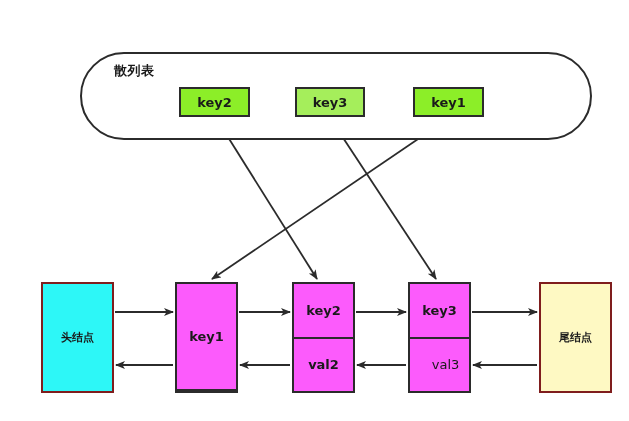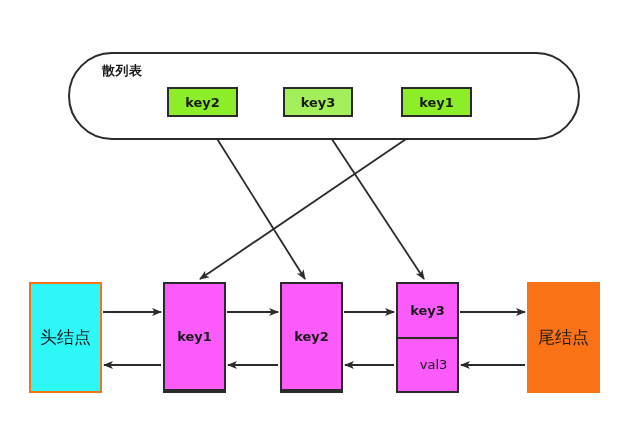--- a/index.html
+++ b/index.html
@@ -9,21 +9,21 @@
   }
   body {
     width: 629px;
     height: 421px;
     position: relative;
     font-family: "DejaVu Sans", "Liberation Sans", sans-serif;
     overflow: hidden;
   }
   #canvas {
     position: absolute;
-    left: 0;
+    left: 12px;
     top: 0;
     width: 509px;
     height: 421px;
   }
   .diagram-svg {
     position: absolute;
     left: 0;
     top: 0;
     width: 629px;
     height: 421px;
@@ -66,27 +66,27 @@
   }
   .slot-0 { left: 167px; width: 71px; }
   .slot-1 { left: 283px; width: 70px; }
   .slot-2 { left: 401px; width: 71px; }
   
   .terminal-node {
     position: absolute;
     top: 282px;
     width: 73px;
     height: 111px;
-    border: 2px solid #f97316;
+    border: 2px solid #7f1d1d;
     box-sizing: border-box;
     display: flex;
     align-items: center;
     justify-content: center;
-    font-size: 17px;
-    font-weight: normal;
+    font-size: 11px;
+    font-weight: bold;
     color: #1a1a1a;
   }
   .terminal-head { left: 29px; }
   .terminal-tail { left: 527px; }
   
   .list-node {
     position: absolute;
     top: 282px;
     width: 63px;
     height: 111px;
@@ -148,22 +148,23 @@
   <div class="key-slot slot-2" style="background:#8CEE28">key1</div>
 
   <div class="terminal-node terminal-head" style="background:#2DF7F7">头结点</div>
 
   <div class="list-node node-0">
     <div class="node-cell key-cell" style="background:#FC5BFC">key1</div>
   </div>
 
   <div class="list-node node-1">
     <div class="node-cell key-cell" style="background:#FC5BFC">key2</div>
+    <div class="node-cell val-cell bold" style="background:#FC5BFC">val2</div>
   </div>
 
   <div class="list-node node-2">
     <div class="node-cell key-cell" style="background:#FC5BFC">key3</div>
     <div class="node-cell val-cell normal" style="background:#FC5BFC">val3</div>
   </div>
 
-  <div class="terminal-node terminal-tail" style="background:#f97316">尾结点</div>
+  <div class="terminal-node terminal-tail" style="background:#fef9c3">尾结点</div>
 
 </div>
 
 </body></html>

